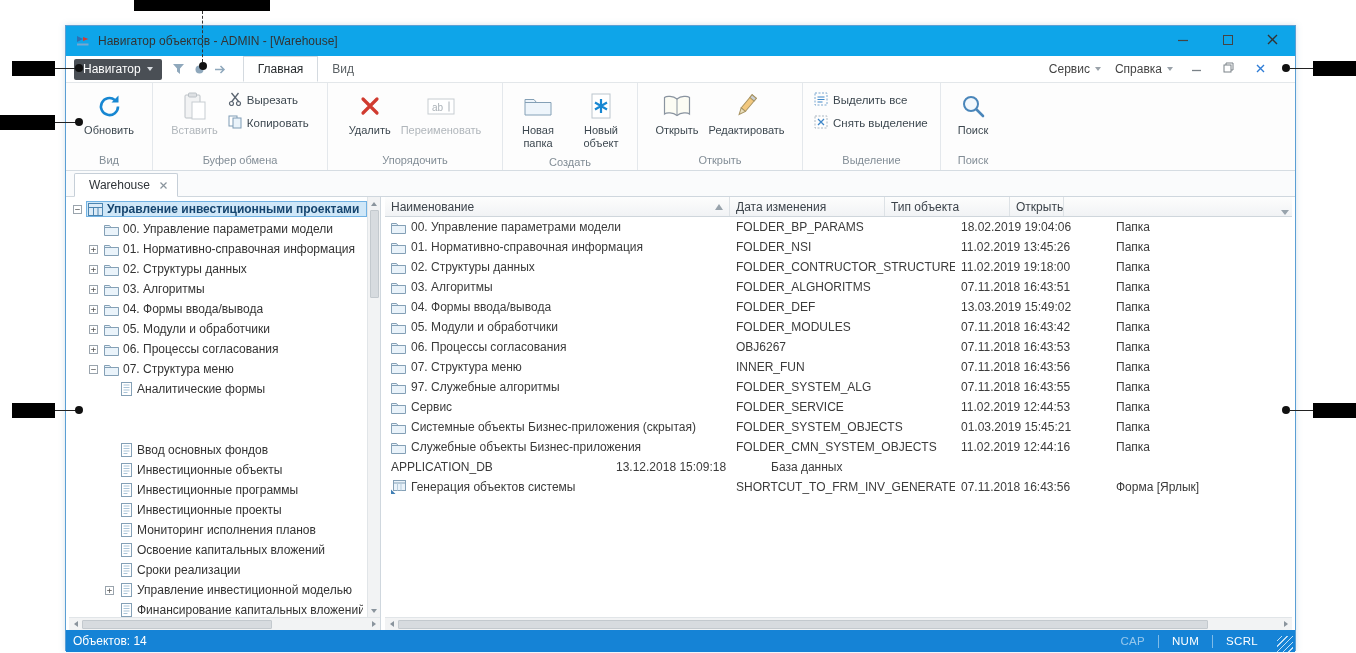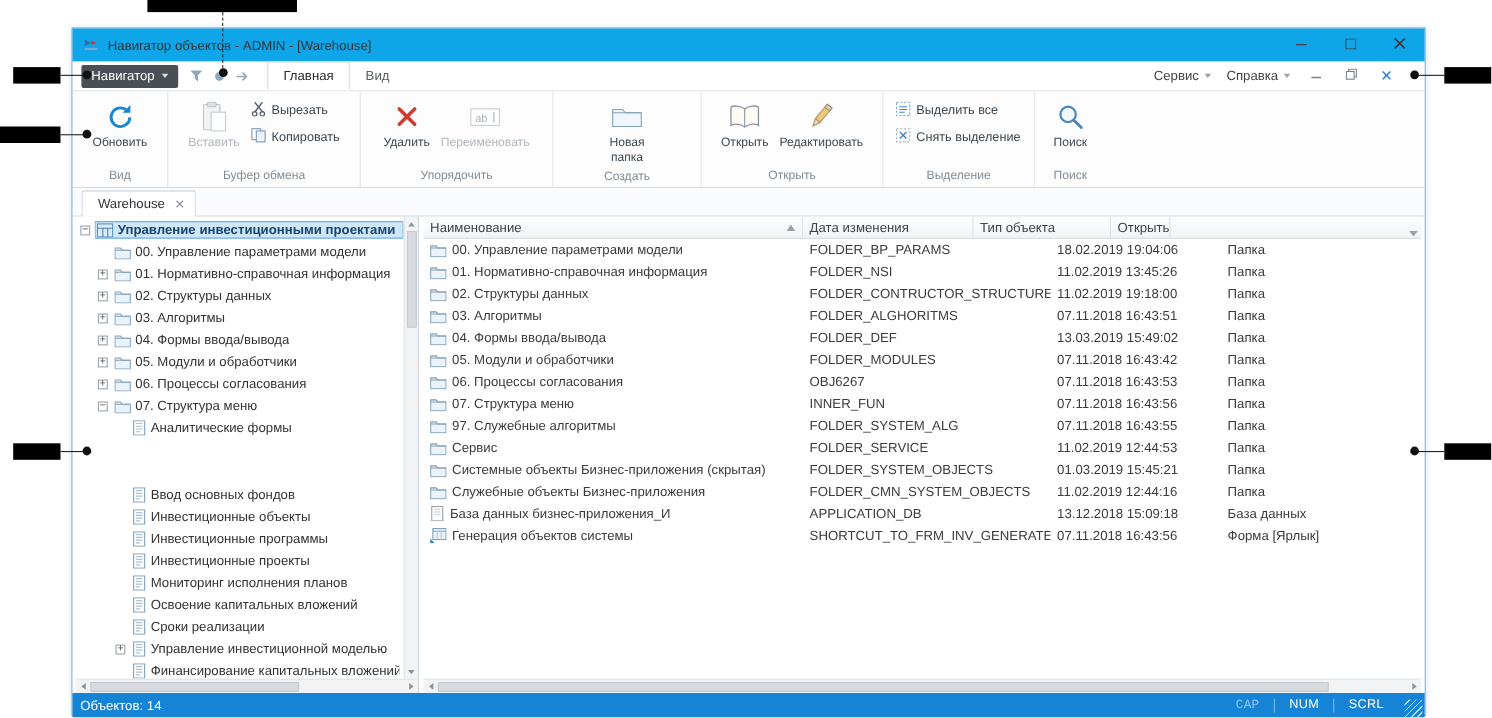--- a/index.html
+++ b/index.html
@@ -90,21 +90,21 @@
   .gh-sort { margin-left:auto; display:flex; align-items:center; padding-left:4px; }
   .chooser { position:absolute; right:3px; top:7px; }
   .grid-rows { flex:1; overflow:hidden; background:#fff; }
   .grid-row { height:20px; display:flex; align-items:center; }
   .g-cell { padding:0 6px; overflow:hidden; white-space:nowrap; color:#3b3b3b; display:flex; align-items:center; gap:5px; }
 
   
   .statusbar { height:22px; background:#1583d6; display:flex; align-items:center; color:#fff; padding-left:7px; position:relative; }
   .sb-right { margin-left:auto; display:flex; align-items:center; height:100%; }
   .sb-ind { padding:0 13px; font-size:11.5px; letter-spacing:.3px; }
-  .sb-ind.inactive { color:rgba(255,255,255,.55);font-family:Liberation Mono, monospace; }
+  .sb-ind.inactive { color:rgba(255,255,255,.55); }
   .sb-sep { width:1px; height:13px; background:rgba(255,255,255,.45); }
   .sb-grip { width:16px; height:16px; margin:0 2px 0 6px; align-self:flex-end;
              background:repeating-linear-gradient(135deg, transparent 0 3px, rgba(255,255,255,.75) 3px 4px); }
 </style>
 </head>
 <body>
 
 <div class="canvas">
 
   <div class="callout-box" style="left:134px;top:0;width:136px;height:11px;"></div>
@@ -293,20 +293,34 @@
         <div class="rbtns">
           <div class="bigbtn" style="width:60px">
             <span class="bicon">
               <svg width="28" height="22">
                   <path d="M1 4.5h9l2.5 3H27V20H1z" fill="#eef5fb" stroke="#84a0b6"></path>
                   <path d="M1 7.5h26" stroke="#84a0b6"></path>
                 </svg>
             </span>
             <span class="blabel">Новая папка</span>
           </div>
+          <div class="bigbtn" style="width:62px">
+            <span class="bicon">
+              <svg width="24" height="26">
+                  <rect x="3" y="1" width="18" height="24" fill="#fff" stroke="#bcc6ce"></rect>
+                  <g stroke="#1787d2" stroke-width="2.2">
+                    <path d="M12 6v14M6 9.5l12 7M18 9.5l-12 7"></path>
+                  </g>
+                </svg>
+            </span>
+            <span class="blabel">Новый объект</span>
+            <span class="ddrow">
+                <span class="dd-sm"></span>
+              </span>
+          </div>
         </div>
         <div class="glabel">Создать</div>
       </div>
 
       <div class="rgroup" style="width:165px">
         <div class="rbtns">
           <div class="bigbtn">
             <span class="bicon">
               <svg width="30" height="25">
                   <path d="M15 5C11 1.8 4.5 1.8 2.5 3.5V20c2-1.7 8.5-1.7 12.5 1.5 4-3.2 10.5-3.2 12.5-1.5V3.5C25.5 1.8 19 1.8 15 5Z" fill="#fcfcf4" stroke="#8a94a0" stroke-width="1.2"></path>
@@ -948,29 +962,20 @@
                 <span>11.02.2019 12:44:16</span>
               </div>
               <div class="g-cell" style="width: 125px;">
                 <span>Папка</span>
               </div>
               <div class="g-cell" style="width: 54px;">
                 <span></span>
               </div>
             </div>
             <div class="grid-row">
-              <div class="g-cell" style="width: 345px;">
-                <span class="ticon">
-                  <svg width="13" height="14" viewBox="0 0 13 14">
-                    <rect x="1.5" y="0.5" width="10" height="13" fill="#fff" stroke="#9aa4ad"></rect>
-                    <path d="M3.5 3h6M3.5 5.5h6M3.5 8h6" stroke="#c3ccd3"></path>
-                  </svg>
-                </span>
-                <span>База данных бизнес-приложения_И</span>
-              </div>
               <div class="g-cell" style="width: 225px;">
                 <span>APPLICATION_DB</span>
               </div>
               <div class="g-cell" style="width: 155px;">
                 <span>13.12.2018 15:09:18</span>
               </div>
               <div class="g-cell" style="width: 125px;">
                 <span>База данных</span>
               </div>
               <div class="g-cell" style="width: 54px;">

